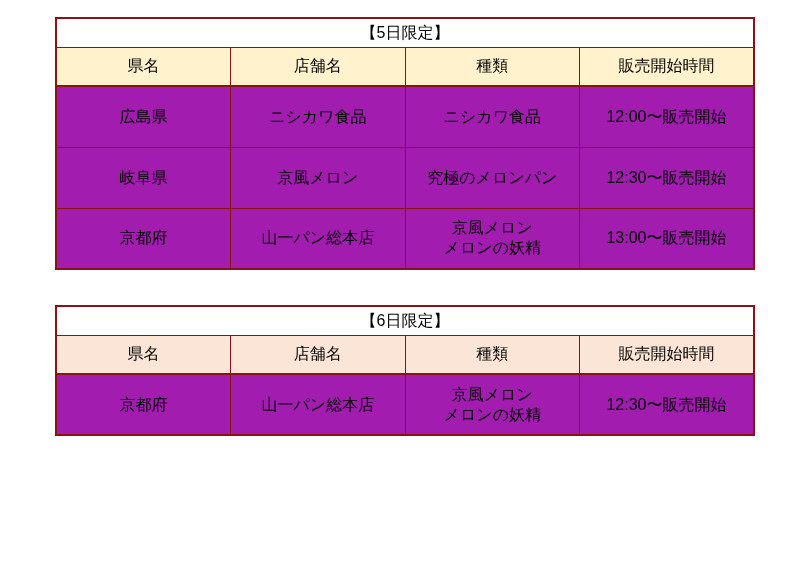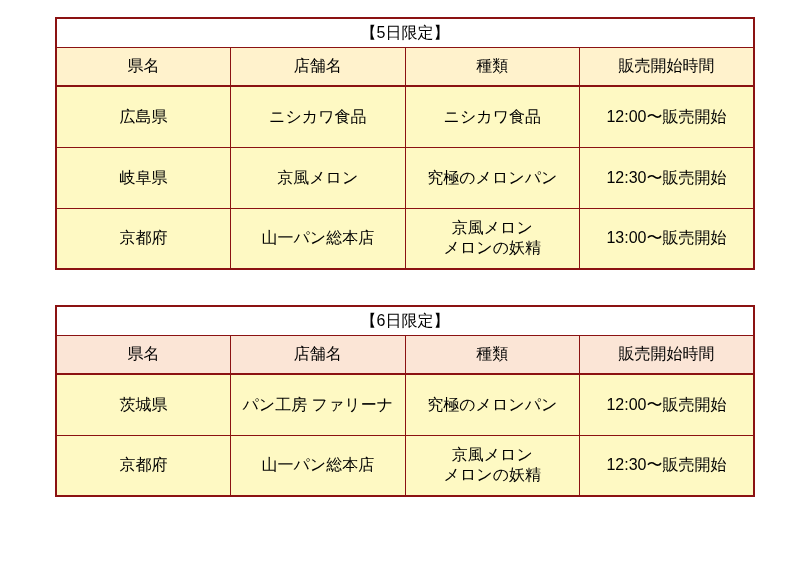--- a/index.html
+++ b/index.html
@@ -44,21 +44,21 @@
     background: #ffffff;
     border-bottom: 2px solid var(--border-color);
     font-size: 16px;
   }
   tr.header-row th {
     height: 39px;
     border-bottom: 2px solid var(--border-color);
   }
   tbody td.cell {
     height: 61px;
-    background: #fef9c3;
+    background: #a21caf;
   }
   .col-0 { width: 118px; }
   .col-1 { width: 200px; }
   .col-2 { width: 199px; }
   .col-3 { width: 183px; }
 </style>
 </head>
 <body>
 
 <div class="page">
@@ -105,26 +105,20 @@
       </tr>
       <tr class="header-row">
             <th class="col-0" style="background: rgb(251, 229, 214);">県名</th>
             <th class="col-1" style="background: rgb(251, 229, 214);">店舗名</th>
             <th class="col-2" style="background: rgb(251, 229, 214);">種類</th>
             <th class="col-3" style="background: rgb(251, 229, 214);">販売開始時間</th>
           </tr>
     </thead>
     <tbody>
           <tr>
-            <td class="cell col-0">茨城県</td>
-            <td class="cell col-1">パン工房 ファリーナ</td>
-            <td class="cell col-2">究極のメロンパン</td>
-            <td class="cell col-3">12:00〜販売開始</td>
-          </tr>
-          <tr>
             <td class="cell col-0">京都府</td>
             <td class="cell col-1">山一パン総本店</td>
             <td class="cell col-2">京風メロン
 メロンの妖精</td>
             <td class="cell col-3">12:30〜販売開始</td>
           </tr>
         </tbody>
   </table>
 </div>
 </div>

